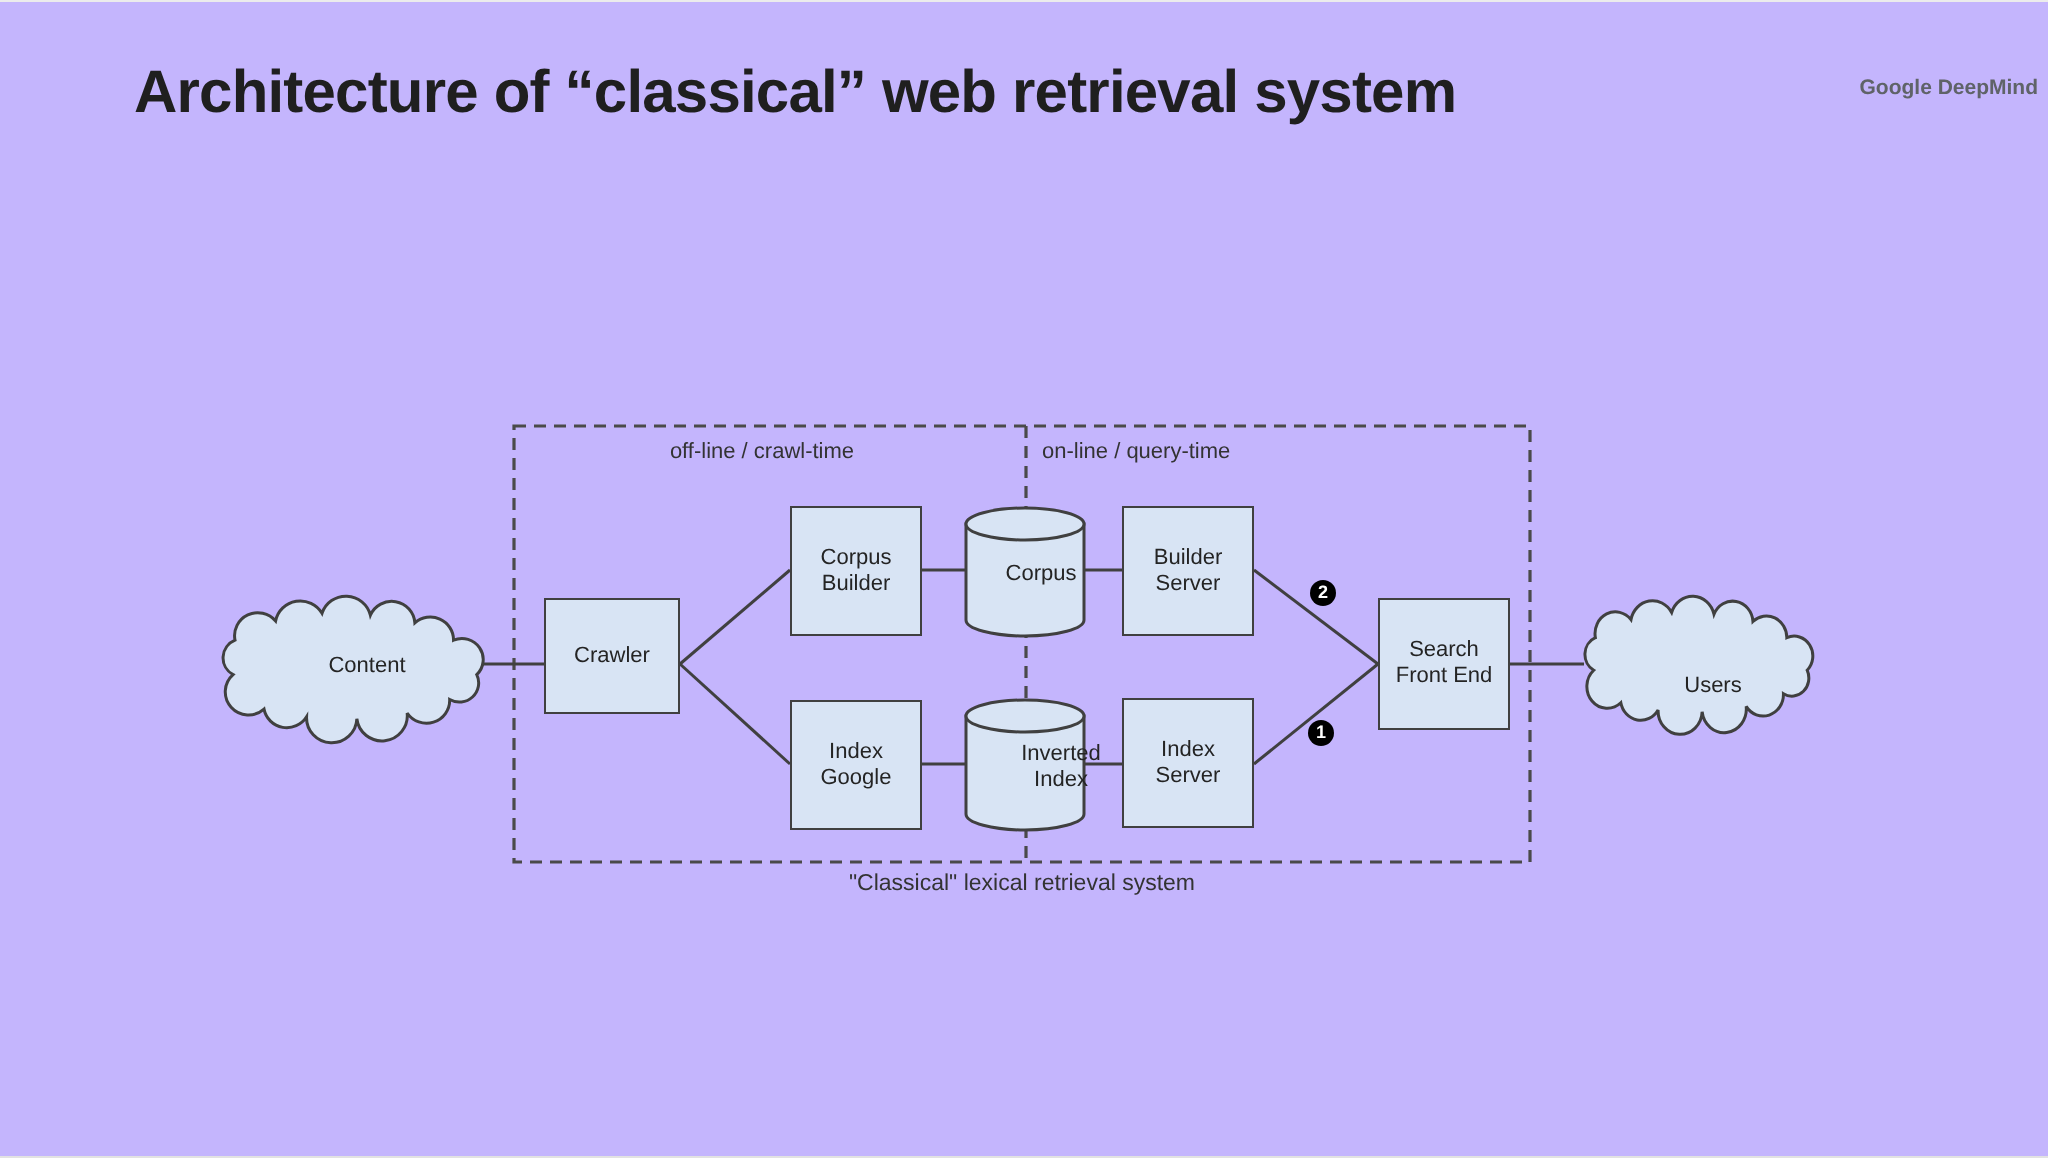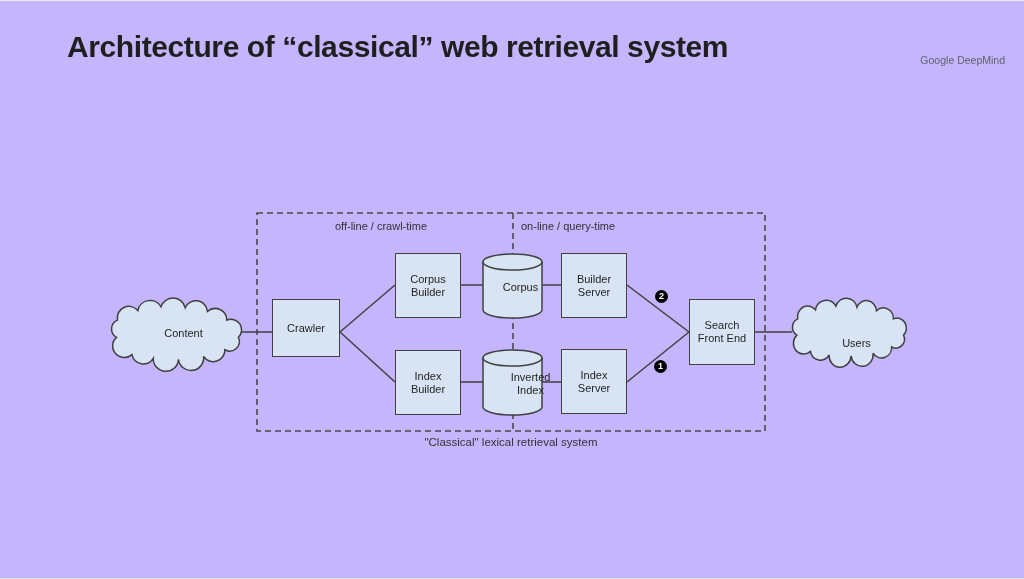--- a/index.html
+++ b/index.html
@@ -8,22 +8,22 @@
   .slide {
     position: relative; width: 1024px; height: 579px; background: #c4b5fd;
     border-top: 1px solid #ececec; border-bottom: 1px solid #e2e2e2;
   }
   .title {
     position: absolute; left: 67px; top: 29px;
     font-size: 30px; font-weight: 600; letter-spacing: -0.4px;
     color: #1f1f1f; white-space: nowrap;
   }
   .brand {
-    position: absolute; right: 19px; top: 37px;
-    font-size: 10.5px; font-weight: 400; color: #5f6368; white-space: nowrap; margin-top: 16px;
+    position: absolute; right: 5px; top: 37px;
+    font-size: 10.5px; font-weight: 700; color: #5f6368; white-space: nowrap;
   }
   svg.diagram-layer { position: absolute; left: 0; top: 0; width: 1024px; height: 579px; }
   .node {
     position: absolute; background: #d8e4f4; border: 1.5px solid #404040;
     display: flex; align-items: center; justify-content: center;
     text-align: center; font-size: 11px; line-height: 13px; color: #242424;
     padding: 2px;
   }
   .shape-label {
     position: absolute; display: flex; align-items: center; justify-content: center;
@@ -97,21 +97,21 @@
   <div class="shape-label" style="left:103px;top:298px;width:145px;height:69px">Content</div>
   <div class="shape-label" style="left:785px;top:310px;width:127px;height:65px">Users</div>
 
   <div class="node" style="left:272px;top:298px;width:68px;height:58px">
     <span>Crawler</span>
   </div>
   <div class="node" style="left:395px;top:252px;width:66px;height:65px">
     <span>Corpus Builder</span>
   </div>
   <div class="node" style="left:395px;top:349px;width:66px;height:65px">
-    <span>Index Builder</span>
+    <span>Index Google</span>
   </div>
   <div class="node" style="left:561px;top:252px;width:66px;height:65px">
     <span>Builder Server</span>
   </div>
   <div class="node" style="left:561px;top:348px;width:66px;height:65px">
     <span>Index Server</span>
   </div>
   <div class="node" style="left:689px;top:298px;width:66px;height:66px">
     <span>Search Front End</span>
   </div>

